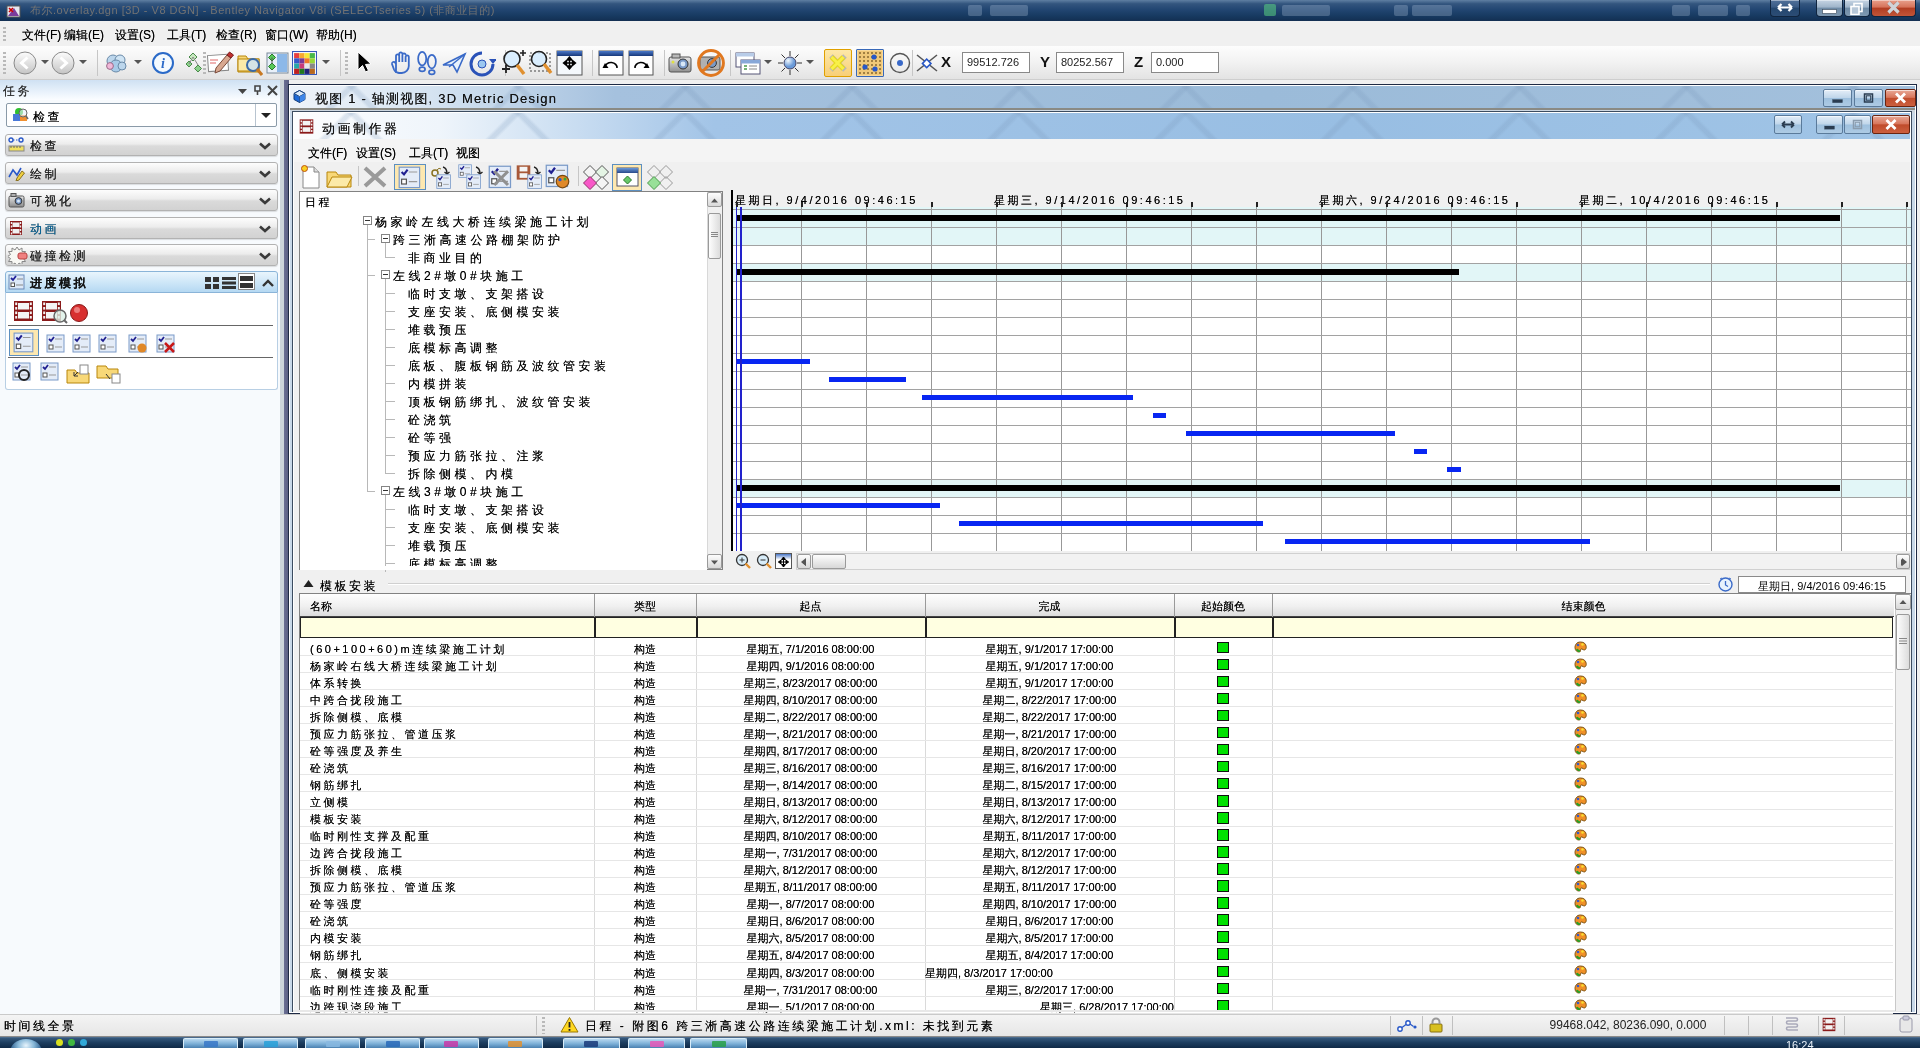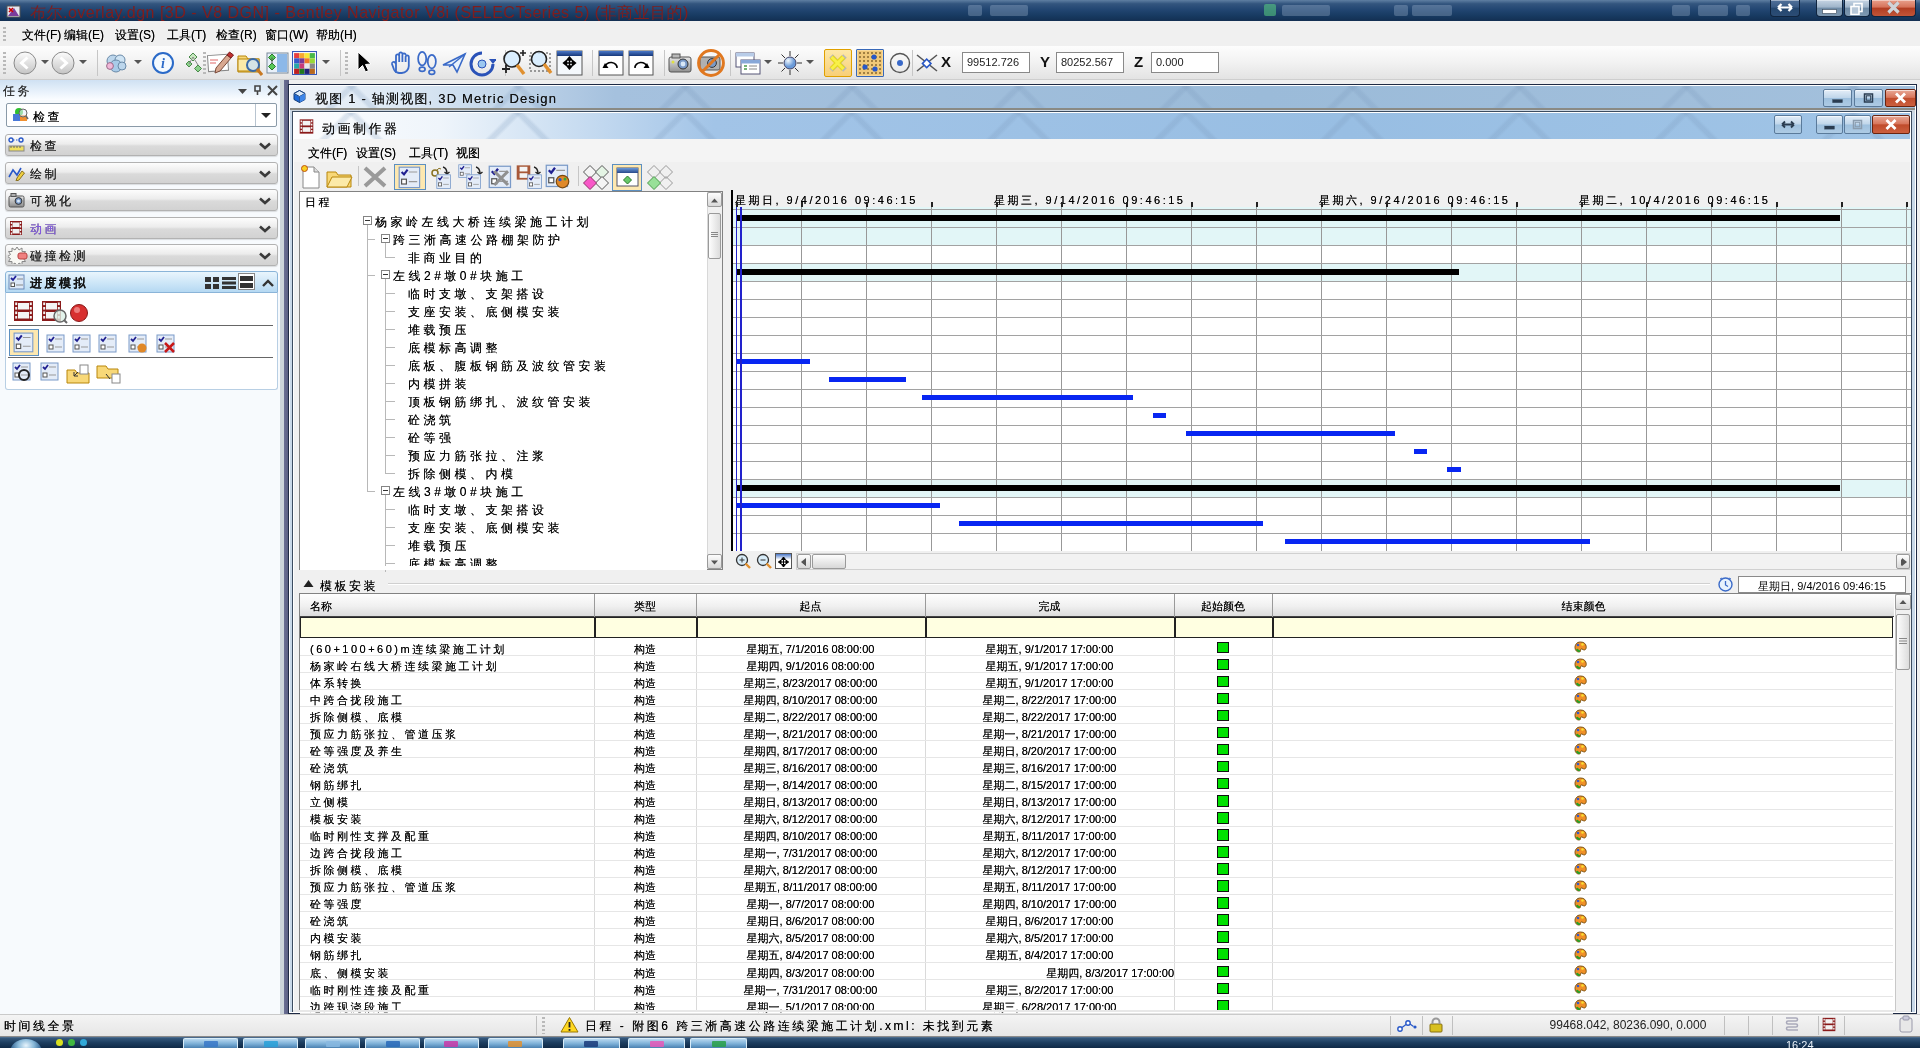--- a/index.html
+++ b/index.html
@@ -16,21 +16,21 @@
 .sep{position:absolute;width:1px;top:50px;height:26px;background:#c6c6c6}
 .grip{position:absolute;width:3px;background:repeating-linear-gradient(180deg,#b9b9b9 0 2px,transparent 2px 4px)}
 .ls{letter-spacing:2.5px}
 </style></head><body>
 <div class="ab" style="left:0;top:0;width:1920px;height:21px;background:linear-gradient(180deg,#5f7fa2 0%,#33557e 18%,#224672 45%,#173a61 75%,#132f52 100%)"></div>
 <svg class="ab" style="left:6px;top:3px" width="16" height="16">
     <rect x="1" y="3" width="13" height="11" fill="#e8e8f0" stroke="#555"></rect>
     <path d="M2 13 L8 5 L13 13 Z" fill="#7a3c9c"></path>
     <path d="M3 5 L7 9 M7 5 L3 9" stroke="#c00" stroke-width="1.6"></path>
   </svg>
-<div class="ab" style="left:30px;top:3px;color:#7f1d1d;font-size:16px;white-space:nowrap;letter-spacing:.5px">布尔.overlay.dgn [3D - V8 DGN] - Bentley Navigator V8i (SELECTseries 5) (非商业目的)</div>
+<div class="ab" style="left:30px;top:3px;color:#737373;font-size:11px;white-space:nowrap;letter-spacing:.5px">布尔.overlay.dgn [3D - V8 DGN] - Bentley Navigator V8i (SELECTseries 5) (非商业目的)</div>
 <div class="ab" style="left:968px;top:5px;width:14px;height:11px;background:rgba(190,210,230,.28);border-radius:2px"></div>
 <div class="ab" style="left:990px;top:5px;width:38px;height:11px;background:rgba(190,210,230,.28);border-radius:2px"></div>
 <div class="ab" style="left:1282px;top:5px;width:48px;height:11px;background:rgba(190,210,230,.28);border-radius:2px"></div>
 <div class="ab" style="left:1394px;top:5px;width:14px;height:11px;background:rgba(190,210,230,.28);border-radius:2px"></div>
 <div class="ab" style="left:1412px;top:5px;width:40px;height:11px;background:rgba(190,210,230,.28);border-radius:2px"></div>
 <div class="ab" style="left:1672px;top:5px;width:18px;height:11px;background:rgba(190,210,230,.28);border-radius:2px"></div>
 <div class="ab" style="left:1698px;top:5px;width:30px;height:11px;background:rgba(190,210,230,.28);border-radius:2px"></div>
 <div class="ab" style="left:1736px;top:5px;width:14px;height:11px;background:rgba(190,210,230,.28);border-radius:2px"></div>
 <div class="ab" style="left:1264px;top:4px;width:12px;height:12px;background:rgba(90,210,130,.55);border-radius:2px"></div>
 <div class="ab" style="left:1770px;top:0;width:30px;height:17px;background:linear-gradient(180deg,#51719a 0%,#3a5b85 45%,#24476f 50%,#2c4d75 100%);border:1px solid #10253f;border-top:none;border-radius:0 0 4px 4px;box-shadow:inset 0 1px 0 rgba(255,255,255,.45)"><svg width="28" height="15" viewBox="-14.0 -7.5 28 15">
@@ -400,21 +400,21 @@
       <rect x="2.8" y="2" width="1.4" height="2"></rect>
       <rect x="2.8" y="5.5" width="1.4" height="2"></rect>
       <rect x="2.8" y="9" width="1.4" height="2"></rect>
       <rect x="2.8" y="12.5" width="1.4" height="2"></rect>
       <rect x="11.8" y="2" width="1.4" height="2"></rect>
       <rect x="11.8" y="5.5" width="1.4" height="2"></rect>
       <rect x="11.8" y="9" width="1.4" height="2"></rect>
       <rect x="11.8" y="12.5" width="1.4" height="2"></rect>
     </g>
   </svg>
-<div class="ab t12 ls" style="left:30px;top:220.5px;color:#8b5cf6">动画</div>
+<div class="ab t12 ls" style="left:30px;top:220.5px;color:#0369a1">动画</div>
 <svg class="ab" style="left:258px;top:223.5px" width="14" height="10">
     <path d="M2 2.5 l5 4.5 5 -4.5" stroke="#3a3a3a" stroke-width="2.6" fill="none"></path>
   </svg>
 <div class="ab" style="left:5px;top:244px;width:273px;height:22px;background:linear-gradient(180deg,#fdfdfd 0%,#ececec 45%,#dadada 55%,#d2d2d2 100%);border:1px solid #b2b2b2;border-radius:3px;box-shadow:0 1px 1px rgba(0,0,0,.12)"></div>
 <svg class="ab" style="left:8px;top:246px" width="20" height="18">
     <path d="M9 1 l2 3 3-2 0 3.5 3.5 0 -2 3 3 2 -3 2 2 3 -3.5 0 0 3.5 -3 -2 -2 3 -2 -3 -3 2 0 -3.5 -3.5 0 2 -3 -3 -2 3 -2 -2 -3 3.5 0 0 -3.5 3 2 Z" fill="#f8f8f4" stroke="#888"></path>
     <rect x="10" y="7" width="9" height="6" rx="2" fill="#f08080" stroke="#b84040"></rect>
   </svg>
 <div class="ab t12 ls" style="left:30px;top:248px;color:#222">碰撞检测</div>
 <svg class="ab" style="left:258px;top:251px" width="14" height="10">
@@ -1151,21 +1151,21 @@
 <svg class="ab" style="left:1574px;top:947.9px" width="13" height="12">
     <path d="M6.5 1 C2.5 1 1 4 1 6.5 C1 9.5 3 11 5 11 C6.5 11 6.5 10 6.5 9 C6.5 8 7.5 7.5 9 8.5 C11 9.8 12.5 8 12.2 5.5 C12 3 10 1 6.5 1 Z" fill="#f09028" stroke="#7a5010"></path>
     <circle cx="4" cy="4" r="1.3" fill="#3858c8"></circle>
     <circle cx="8.5" cy="3.5" r="1.3" fill="#f8e030"></circle>
     <path d="M3 8 a2.5 2.5 0 0 0 3 2" stroke="#28a028" stroke-width="2" fill="none"></path>
   </svg>
 <div class="ab" style="left:300px;top:979.0px;width:1593px;height:1px;background:#e6e6e6"></div>
 <div class="ab t11 ls" style="left:310px;top:965.5px">底、侧模安装</div>
 <div class="ab t11" style="left:594px;top:965.5px;width:102px;text-align:center">构造</div>
 <div class="ab t11" style="left:696px;top:965.5px;width:229px;text-align:center">星期四, 8/3/2017 08:00:00</div>
-<div class="ab t11" style="left:925px;top:965.5px;width:249px;text-align:right">星期四, 8/3/2017 17:00:00</div>
+<div class="ab t11" style="left:925px;top:965.5px;width:249px;text-align:left">星期四, 8/3/2017 17:00:00</div>
 <div class="ab" style="left:1217px;top:965.5px;width:12px;height:11.5px;background:#00e000;border:1px solid #111"></div>
 <svg class="ab" style="left:1574px;top:965.0px" width="13" height="12">
     <path d="M6.5 1 C2.5 1 1 4 1 6.5 C1 9.5 3 11 5 11 C6.5 11 6.5 10 6.5 9 C6.5 8 7.5 7.5 9 8.5 C11 9.8 12.5 8 12.2 5.5 C12 3 10 1 6.5 1 Z" fill="#f09028" stroke="#7a5010"></path>
     <circle cx="4" cy="4" r="1.3" fill="#3858c8"></circle>
     <circle cx="8.5" cy="3.5" r="1.3" fill="#f8e030"></circle>
     <path d="M3 8 a2.5 2.5 0 0 0 3 2" stroke="#28a028" stroke-width="2" fill="none"></path>
   </svg>
 <div class="ab" style="left:300px;top:996.0px;width:1593px;height:1px;background:#e6e6e6"></div>
 <div class="ab t11 ls" style="left:310px;top:982.5px">临时刚性连接及配重</div>
 <div class="ab t11" style="left:594px;top:982.5px;width:102px;text-align:center">构造</div>
@@ -1175,21 +1175,21 @@
 <svg class="ab" style="left:1574px;top:982.0px" width="13" height="12">
     <path d="M6.5 1 C2.5 1 1 4 1 6.5 C1 9.5 3 11 5 11 C6.5 11 6.5 10 6.5 9 C6.5 8 7.5 7.5 9 8.5 C11 9.8 12.5 8 12.2 5.5 C12 3 10 1 6.5 1 Z" fill="#f09028" stroke="#7a5010"></path>
     <circle cx="4" cy="4" r="1.3" fill="#3858c8"></circle>
     <circle cx="8.5" cy="3.5" r="1.3" fill="#f8e030"></circle>
     <path d="M3 8 a2.5 2.5 0 0 0 3 2" stroke="#28a028" stroke-width="2" fill="none"></path>
   </svg>
 <div class="ab" style="left:300px;top:1013.1px;width:1593px;height:1px;background:#e6e6e6"></div>
 <div class="ab t11 ls" style="left:310px;top:999.5px">边跨现浇段施工</div>
 <div class="ab t11" style="left:594px;top:999.5px;width:102px;text-align:center">构造</div>
 <div class="ab t11" style="left:696px;top:999.5px;width:229px;text-align:center">星期一, 5/1/2017 08:00:00</div>
-<div class="ab t11" style="left:925px;top:999.5px;width:249px;text-align:center">星期三, 6/28/2017 17:00:00</div>
+<div class="ab t11" style="left:925px;top:999.5px;width:249px;text-align:right">星期三, 6/28/2017 17:00:00</div>
 <div class="ab" style="left:1217px;top:999.5px;width:12px;height:11.5px;background:#00e000;border:1px solid #111"></div>
 <svg class="ab" style="left:1574px;top:999.0px" width="13" height="12">
     <path d="M6.5 1 C2.5 1 1 4 1 6.5 C1 9.5 3 11 5 11 C6.5 11 6.5 10 6.5 9 C6.5 8 7.5 7.5 9 8.5 C11 9.8 12.5 8 12.2 5.5 C12 3 10 1 6.5 1 Z" fill="#f09028" stroke="#7a5010"></path>
     <circle cx="4" cy="4" r="1.3" fill="#3858c8"></circle>
     <circle cx="8.5" cy="3.5" r="1.3" fill="#f8e030"></circle>
     <path d="M3 8 a2.5 2.5 0 0 0 3 2" stroke="#28a028" stroke-width="2" fill="none"></path>
   </svg>
 <div class="ab" style="left:293px;top:1010px;width:1618px;height:2px;background:#e8e8e8"></div>
 <div class="ab" style="left:1895px;top:594px;width:16px;height:417px;background:#f0f0f0;border-left:1px solid #c8c8c8"></div>
 <div class="ab" style="left:1895px;top:594px;width:16px;height:16px;background:linear-gradient(180deg,#fdfdfd,#d8d8d8);border:1px solid #9a9a9a;border-radius:2px"><svg width="14" height="14">

